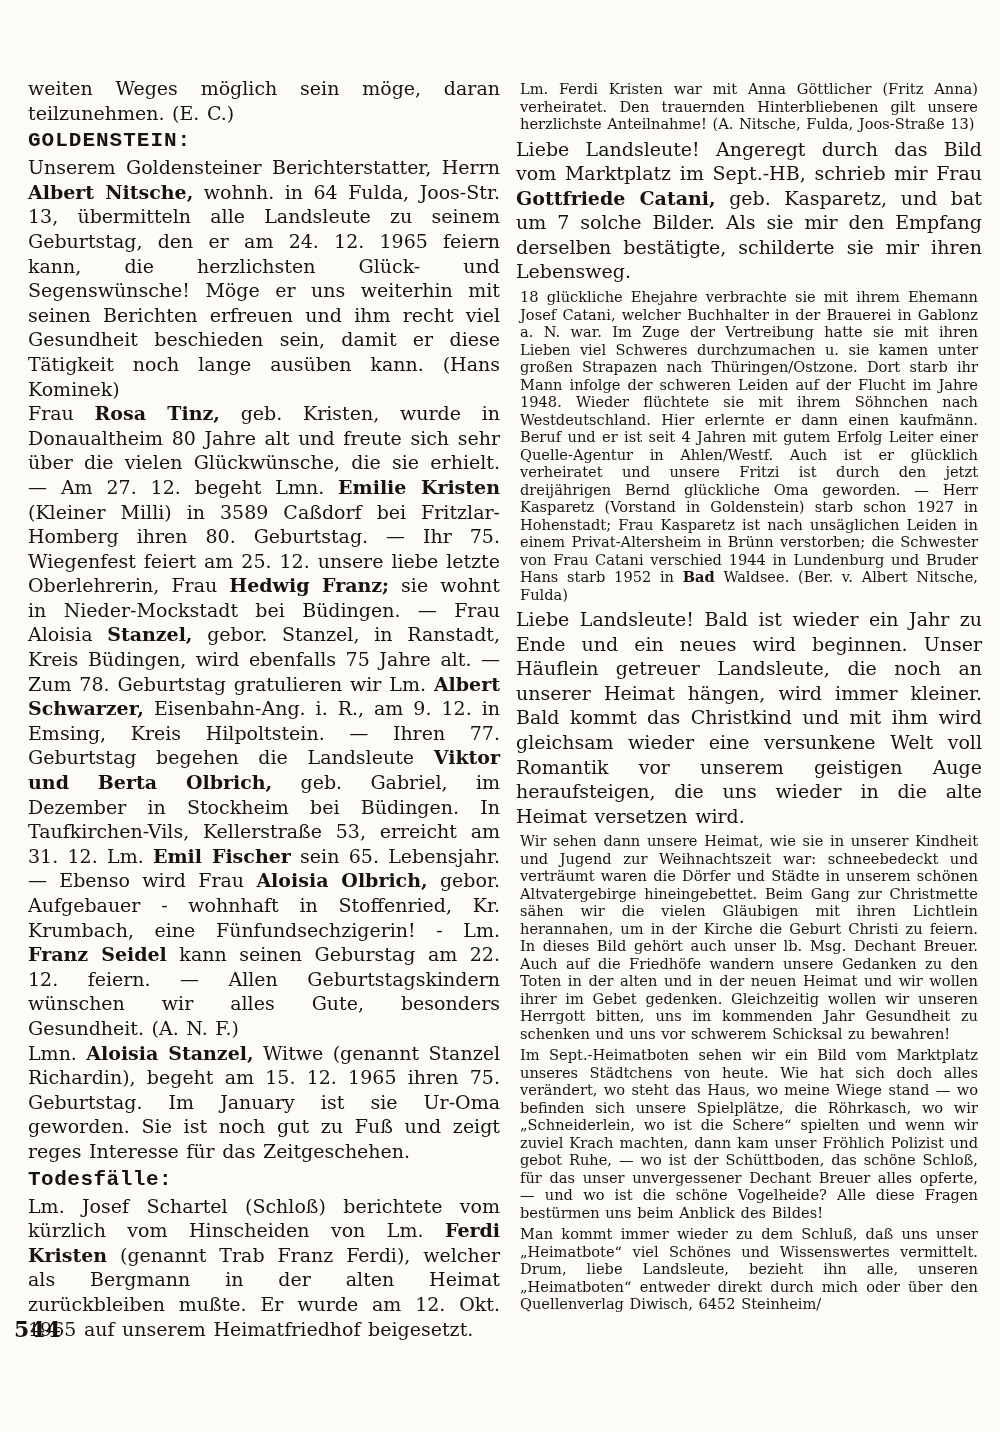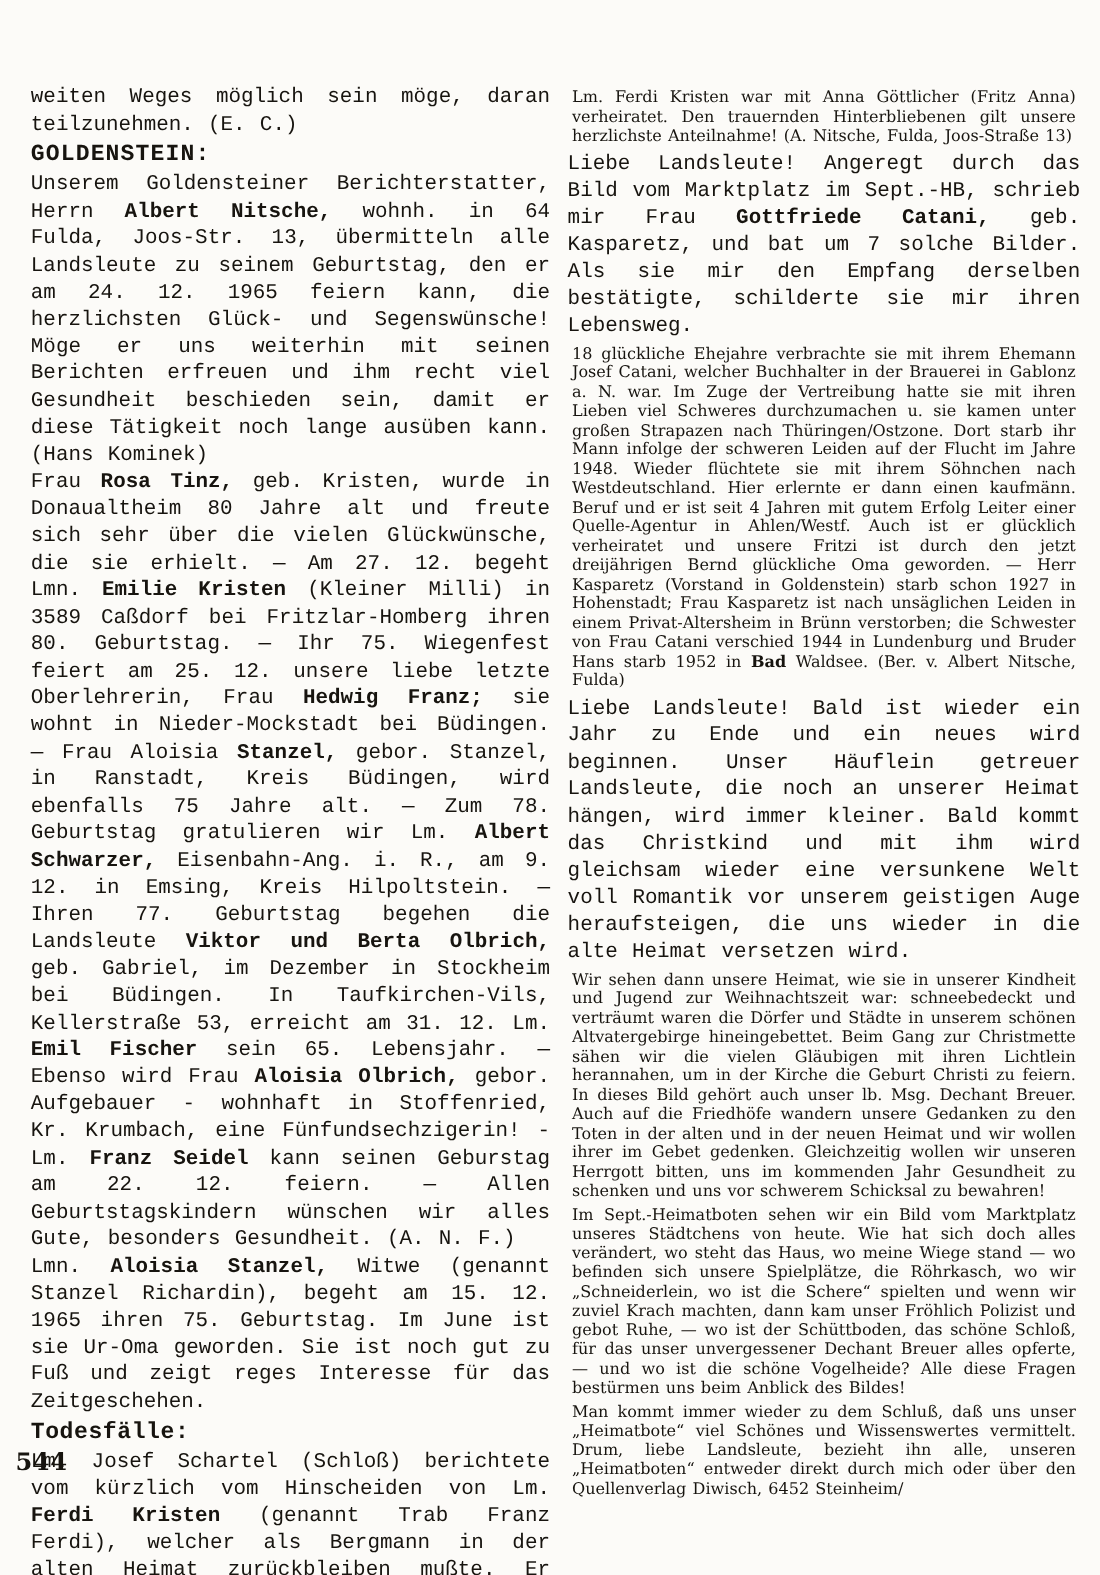--- a/index.html
+++ b/index.html
@@ -27,21 +27,20 @@
   .col-left  { width: 472px; }
   .col-right { width: 466px; }
 
   p.large {
     font-size: 19px;
     line-height: 24.6px;
     text-align: justify;
     margin: 0;
     word-spacing: 1.5px;
     hyphens: auto;
-    font-family: Liberation Mono, monospace;
     -webkit-hyphens: auto;
   }
   p.small {
     font-size: 14.6px;
     line-height: 17.5px;
     text-align: justify;
     margin: 4px;
     word-spacing: 1px;
     hyphens: auto;
     -webkit-hyphens: auto;
@@ -73,21 +72,21 @@
 <body>
 
 <div class="page">
   <div class="cols">
 
     <div class="col col-left">
       <p class="large mb6"><span>weiten Weges möglich sein möge, daran teilzunehmen. (E. C.)</span></p>
       <h2 class="heading heading-caps">GOLDENSTEIN:</h2>
       <p class="large"><span>Unserem Goldensteiner Berichterstatter, Herrn </span><span class="b">Albert Nitsche,</span><span> wohnh. in 64 Fulda, Joos-Str. 13, übermitteln alle Landsleute zu seinem Geburtstag, den er am 24. 12. 1965 feiern kann, die herzlichsten Glück- und Segenswünsche! Möge er uns weiterhin mit seinen Berichten erfreuen und ihm recht viel Gesundheit beschieden sein, damit er diese Tätigkeit noch lange ausüben kann. (Hans Kominek)</span></p>
       <p class="large"><span>Frau </span><span class="b">Rosa Tinz,</span><span> geb. Kristen, wurde in Donaualtheim 80 Jahre alt und freute sich sehr über die vielen Glückwünsche, die sie erhielt. — Am 27. 12. begeht Lmn. </span><span class="b">Emilie Kristen</span><span> (Kleiner Milli) in 3589 Caßdorf bei Fritzlar-Homberg ihren 80. Geburtstag. — Ihr 75. Wiegenfest feiert am 25. 12. unsere liebe letzte Oberlehrerin, Frau </span><span class="b">Hedwig Franz;</span><span> sie wohnt in Nieder-Mockstadt bei Büdingen. — Frau Aloisia </span><span class="b">Stanzel,</span><span> gebor. Stanzel, in Ranstadt, Kreis Büdingen, wird ebenfalls 75 Jahre alt. — Zum 78. Geburtstag gratulieren wir Lm. </span><span class="b">Albert Schwarzer,</span><span> Eisenbahn-Ang. i. R., am 9. 12. in Emsing, Kreis Hilpoltstein. — Ihren 77. Geburtstag begehen die Landsleute </span><span class="b">Viktor und Berta Olbrich,</span><span> geb. Gabriel, im Dezember in Stockheim bei Büdingen. In Taufkirchen-Vils, Kellerstraße 53, erreicht am 31. 12. Lm. </span><span class="b">Emil Fischer</span><span> sein 65. Lebensjahr. — Ebenso wird Frau </span><span class="b">Aloisia Olbrich,</span><span> gebor. Aufgebauer - wohnhaft in Stoffenried, Kr. Krumbach, eine Fünfundsechzigerin! - Lm. </span><span class="b">Franz Seidel</span><span> kann seinen Geburstag am 22. 12. feiern. — Allen Geburtstagskindern wünschen wir alles Gute, besonders Gesundheit. (A. N. F.)</span></p>
-      <p class="large"><span>Lmn. </span><span class="b">Aloisia Stanzel,</span><span> Witwe (genannt Stanzel Richardin), begeht am 15. 12. 1965 ihren 75. Geburtstag. Im June ist sie Ur-Oma geworden. Sie ist noch gut zu Fuß und zeigt reges Interesse für das Zeitgeschehen.</span></p>
+      <p class="large"><span>Lmn. </span><span class="b">Aloisia Stanzel,</span><span> Witwe (genannt Stanzel Richardin), begeht am 15. 12. 1965 ihren 75. Geburtstag. Im January ist sie Ur-Oma geworden. Sie ist noch gut zu Fuß und zeigt reges Interesse für das Zeitgeschehen.</span></p>
       <h2 class="heading mt6">Todesfälle:</h2>
       <p class="large"><span>Lm. Josef Schartel (Schloß) berichtete vom kürzlich vom Hinscheiden von Lm. </span><span class="b">Ferdi Kristen</span><span> (genannt Trab Franz Ferdi), welcher als Bergmann in der alten Heimat zurückbleiben mußte. Er wurde am 12. Okt. 1965 auf unserem Heimatfriedhof beigesetzt.</span></p>
     </div>
 
     <div class="col col-right">
       <p class="small mb6"><span>Lm. Ferdi Kristen war mit Anna Göttlicher (Fritz Anna) verheiratet. Den trauernden Hinterbliebenen gilt unsere herzlichste Anteilnahme! (A. Nitsche, Fulda, Joos-Straße 13)</span></p>
       <p class="large mb2"><span>Liebe Landsleute! Angeregt durch das Bild vom Marktplatz im Sept.-HB, schrieb mir Frau </span><span class="b">Gottfriede Catani,</span><span> geb. Kasparetz, und bat um 7 solche Bilder. Als sie mir den Empfang derselben bestätigte, schilderte sie mir ihren Lebensweg.</span></p>
       <p class="small mb2"><span>18 glückliche Ehejahre verbrachte sie mit ihrem Ehemann Josef Catani, welcher Buchhalter in der Brauerei in Gablonz a. N. war. Im Zuge der Vertreibung hatte sie mit ihren Lieben viel Schweres durchzumachen u. sie kamen unter großen Strapazen nach Thüringen/Ostzone. Dort starb ihr Mann infolge der schweren Leiden auf der Flucht im Jahre 1948. Wieder flüchtete sie mit ihrem Söhnchen nach Westdeutschland. Hier erlernte er dann einen kaufmänn. Beruf und er ist seit 4 Jahren mit gutem Erfolg Leiter einer Quelle-Agentur in Ahlen/Westf. Auch ist er glücklich verheiratet und unsere Fritzi ist durch den jetzt dreijährigen Bernd glückliche Oma geworden. — Herr Kasparetz (Vorstand in Goldenstein) starb schon 1927 in Hohenstadt; Frau Kasparetz ist nach unsäglichen Leiden in einem Privat-Altersheim in Brünn verstorben; die Schwester von Frau Catani verschied 1944 in Lundenburg und Bruder Hans starb 1952 in </span><span class="b">Bad</span><span> Waldsee. (Ber. v. Albert Nitsche, Fulda)</span></p>
       <p class="large mb2"><span>Liebe Landsleute! Bald ist wieder ein Jahr zu Ende und ein neues wird beginnen. Unser Häuflein getreuer Landsleute, die noch an unserer Heimat hängen, wird immer kleiner. Bald kommt das Christkind und mit ihm wird gleichsam wieder eine versunkene Welt voll Romantik vor unserem geistigen Auge heraufsteigen, die uns wieder in die alte Heimat versetzen wird.</span></p>
       <p class="small"><span>Wir sehen dann unsere Heimat, wie sie in unserer Kindheit und Jugend zur Weihnachtszeit war: schneebedeckt und verträumt waren die Dörfer und Städte in unserem schönen Altvatergebirge hineingebettet. Beim Gang zur Christmette sähen wir die vielen Gläubigen mit ihren Lichtlein herannahen, um in der Kirche die Geburt Christi zu feiern. In dieses Bild gehört auch unser lb. Msg. Dechant Breuer. Auch auf die Friedhöfe wandern unsere Gedanken zu den Toten in der alten und in der neuen Heimat und wir wollen ihrer im Gebet gedenken. Gleichzeitig wollen wir unseren Herrgott bitten, uns im kommenden Jahr Gesundheit zu schenken und uns vor schwerem Schicksal zu bewahren!</span></p>

